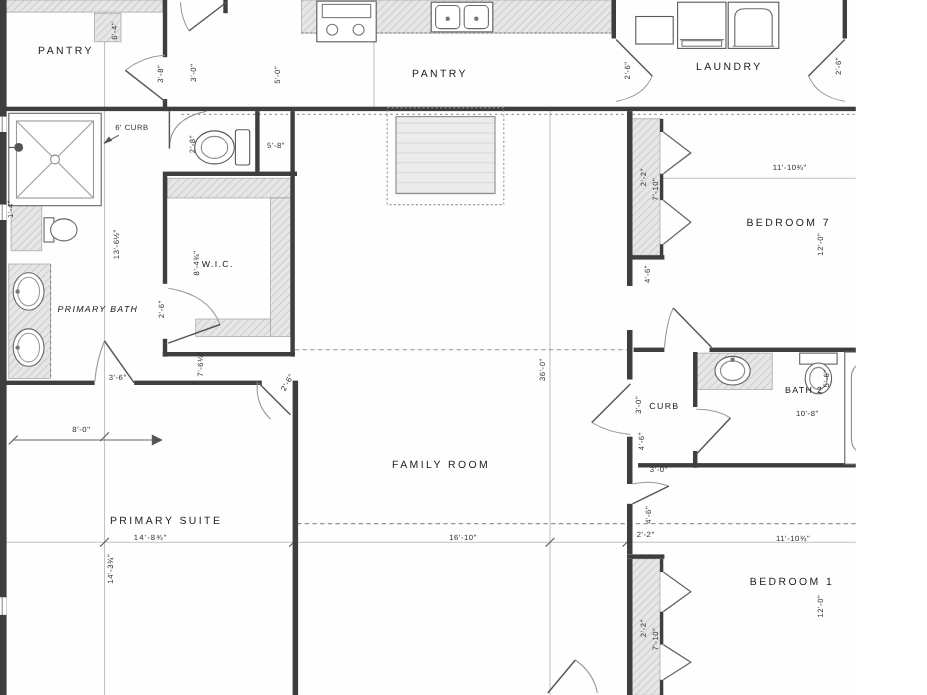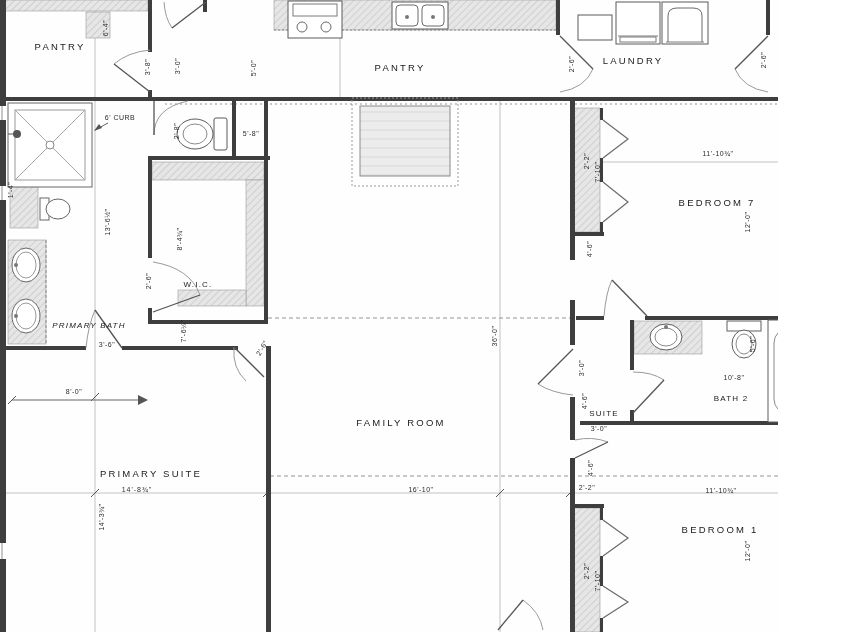--- a/index.html
+++ b/index.html
@@ -8,21 +8,21 @@
     overflow:hidden; font-family:"Liberation Sans", sans-serif;
   }
   #plan svg { position:absolute; left:0; top:0; }
   .lbl {
     position:absolute; font-size:7px; color:#2b2b2b; letter-spacing:.5px;
     white-space:nowrap; transform:translate(-50%,-50%); line-height:1;
   }
   .lbl.v   { transform:translate(-50%,-50%) rotate(-90deg); }
   .lbl.d60 { transform:translate(-50%,-50%) rotate(-60deg); }
   .room { font-size:9.5px; letter-spacing:2.2px; color:#1a1a1a; }
-  .room.sm { font-size:8px; letter-spacing:1.2px;margin-top:44px; }
+  .room.sm { font-size:8px; letter-spacing:1.2px; }
   .sub { font-size:7px; letter-spacing:1px; }
 </style>
 </head>
 <body>
 
 <div id="plan">
 
 <svg width="843" height="632" viewBox="0 0 843 632">
   <defs>
     <pattern id="hx" width="5" height="5" patternUnits="userSpaceOnUse" patternTransform="rotate(45)">
@@ -242,30 +242,30 @@
     <line x1="12" y1="400" x2="146" y2="400" stroke="#666" stroke-width="1"></line>
     <polygon points="148,400 138,395 138,405" fill="#555"></polygon>
     <line x1="8" y1="404" x2="16" y2="396" stroke="#555" stroke-width="1"></line>
     <line x1="108" y1="123" x2="95" y2="130" stroke="#666" stroke-width="1"></line>
     <polygon points="94,131 102,128 99,124" fill="#555"></polygon>
   </g>
 </svg>
 
 <div class="lbl room" style="left:60px; top:47px;">PANTRY</div>
 <div class="lbl room" style="left:400px; top:68px;">PANTRY</div>
-<div class="lbl room" style="left:633px; top:61px;">LAUNDRY</div>
+<div class="lbl room" style="left:663px; top:61px;">LAUNDRY</div>
 <div class="lbl room sm" style="left:89px; top:282px;font-style:italic;">PRIMARY BATH</div>
 <div class="lbl room sm" style="left:198px; top:241px;">W.I.C.</div>
 <div class="lbl room" style="left:401px; top:423px;">FAMILY ROOM</div>
 <div class="lbl room" style="left:151px; top:474px;">PRIMARY SUITE</div>
 <div class="lbl sub" style="left:137px; top:489px;">14'-8¾"</div>
 <div class="lbl room" style="left:717px; top:203px;">BEDROOM 7</div>
 <div class="lbl" style="left:718px; top:153px;">11'-10¾"</div>
 <div class="lbl v" style="left:747px; top:222px;">12'-0"</div>
-<div class="lbl room sm" style="left:604px; top:370px;">SUITE</div>
+<div class="lbl room sm" style="left:604px; top:370px;">CURB</div>
 <div class="lbl room sm" style="left:731px; top:355px;">BATH 2</div>
 <div class="lbl" style="left:734px; top:377px;">10'-8"</div>
 <div class="lbl room" style="left:720px; top:530px;">BEDROOM 1</div>
 <div class="lbl" style="left:721px; top:490px;">11'-10¾"</div>
 <div class="lbl v" style="left:747px; top:551px;">12'-0"</div>
 
 <div class="lbl v" style="left:105px; top:28px;">6'-4"</div>
 <div class="lbl v" style="left:147px; top:67px;">3'-8"</div>
 <div class="lbl v" style="left:177px; top:66px;">3'-0"</div>
 <div class="lbl v" style="left:253px; top:68px;">5'-0"</div>

